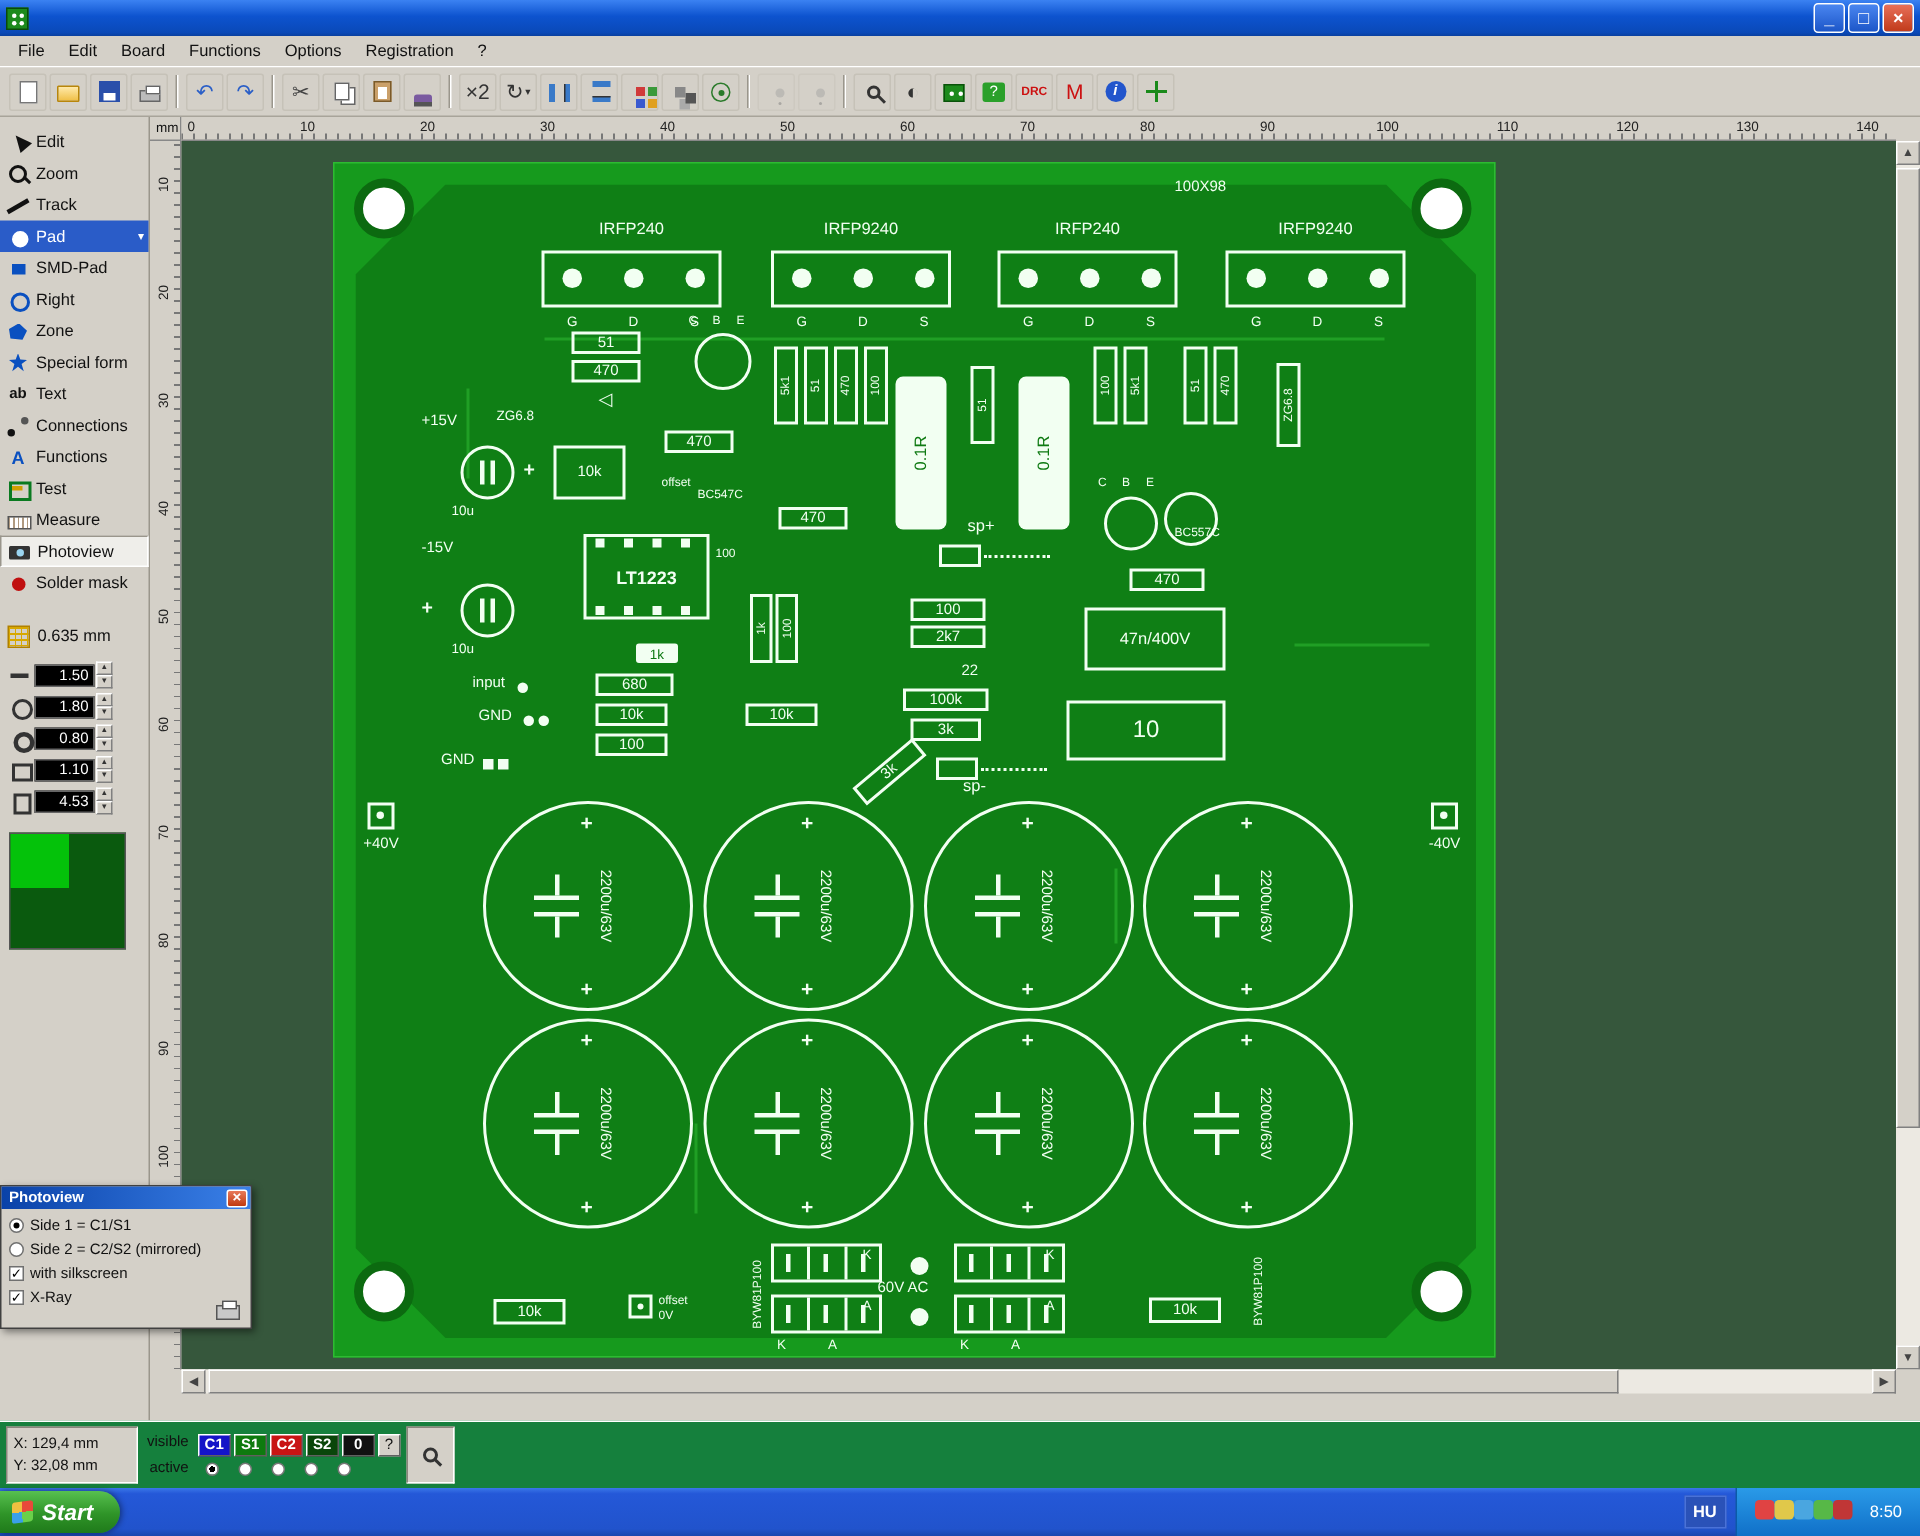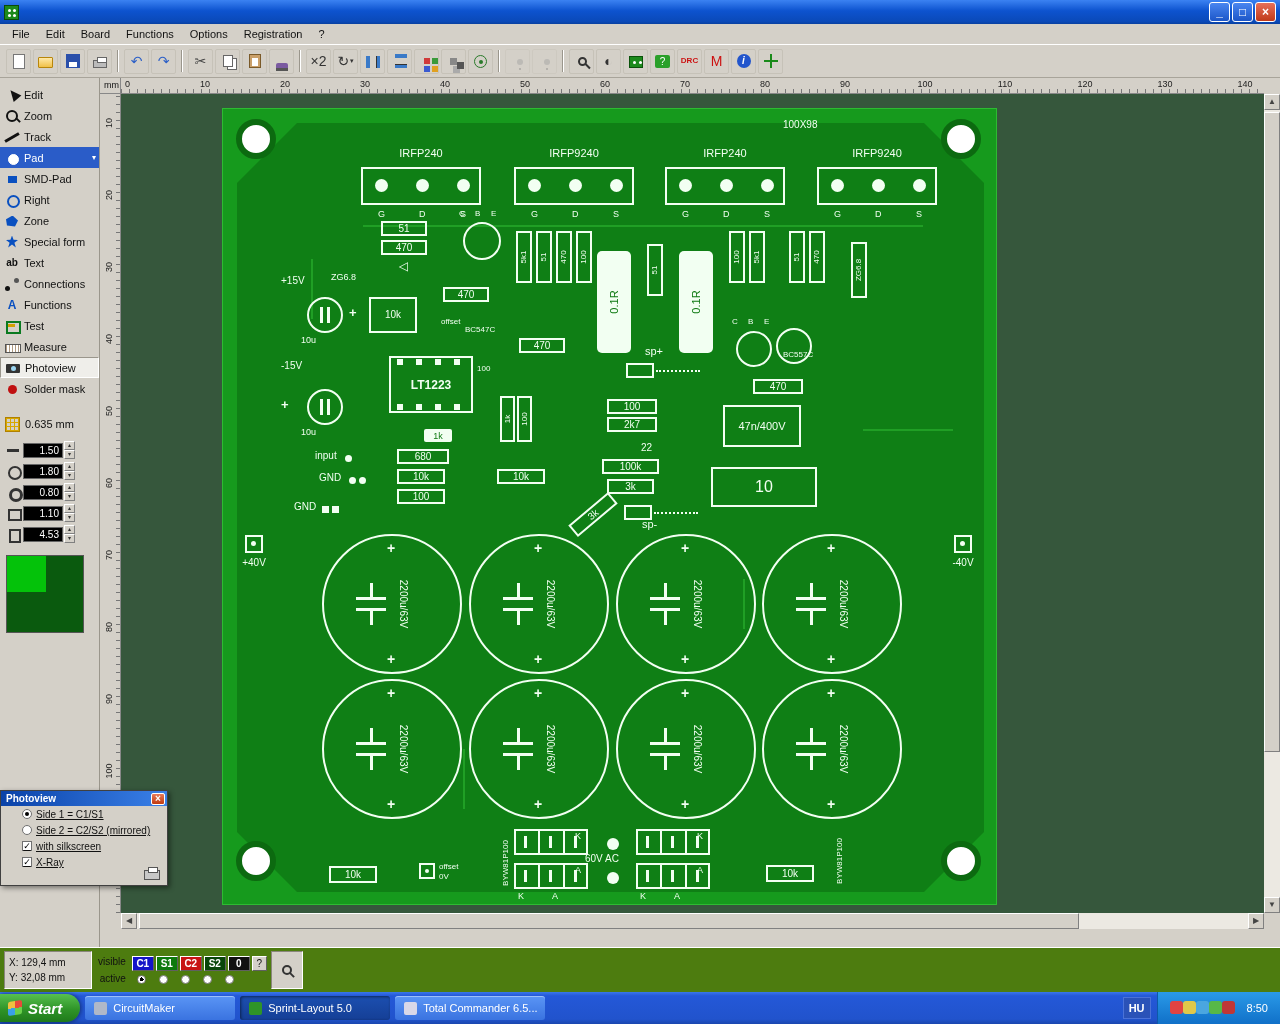--- a/index.html
+++ b/index.html
@@ -119,21 +119,21 @@
 .sb-btn{width:16px;height:16px;background:#d4d0c8;border:1px solid;border-color:#fff #808080 #808080 #fff;font-size:8px;text-align:center;line-height:14px;color:#444;flex:none;}
 .sb-track{flex:1;position:relative;}
 .sb-thumb{position:absolute;background:#d4d0c8;border:1px solid;border-color:#fff #808080 #808080 #fff;}
 .sb-thumb.v{left:0;top:2px;width:16px;height:640px;}
 .sb-thumb.h{top:0;left:2px;height:16px;width:940px;}
 #scorner{position:absolute;left:1264px;top:913px;width:16px;height:16px;background:#d4d0c8;}
 #tabrow{position:absolute;left:100px;top:929px;width:1180px;height:18px;background:#d4d0c8;border-top:1px solid #888;padding-left:8px;display:flex;align-items:flex-start;}
 .tab{height:16px;padding:0 16px 0 9px;background:#ece9e2;border:1px solid #888;border-top:none;clip-path:polygon(0 0,100% 0,calc(100% - 8px) 100%,0 100%);font-size:11px;line-height:15px;}
 
 
-#statusbar{position:absolute;left:0;top:947px;width:1280px;height:45px;background:#4d7c0f;border-top:1px solid #fff;display:flex;align-items:center;gap:4px;padding:2px 4px;}
+#statusbar{position:absolute;left:0;top:947px;width:1280px;height:45px;background:#15803d;border-top:1px solid #fff;display:flex;align-items:center;gap:4px;padding:2px 4px;}
 .sbpanel{border:1px solid;border-color:#8a867c #fff #fff #8a867c;height:38px;background:#d4d0c8;}
 .sb-xy{width:88px;font-size:10px;padding:3px 4px;line-height:15px;white-space:nowrap;}
 .sb-vis{font-size:10px;line-height:17px;padding:0 2px;text-align:right;}
 .chips{display:flex;gap:2px;align-items:center;}
 .chip{width:22px;height:15px;color:#fff;font-size:10px;font-weight:bold;text-align:center;line-height:14px;border:1px solid;border-color:#fff #606060 #606060 #fff;}
 .chip-q{width:15px;height:15px;font-size:10px;text-align:center;line-height:14px;border:1px solid;border-color:#fff #606060 #606060 #fff;background:#d4d0c8;}
 .radios{display:flex;gap:13px;padding-left:5px;margin-top:4px;}
 .sradio{width:9px;height:9px;border-radius:50%;background:#fff;border:1px solid #777;}
 .sradio.on{background:radial-gradient(circle,#000 0 2px,#fff 2px);}
 .sb-zbtn{width:32px;display:flex;align-items:center;justify-content:center;}
@@ -152,21 +152,21 @@
 #lang{margin-left:auto;width:28px;height:22px;background:#2a52b8;color:#fff;font-weight:bold;display:flex;align-items:center;justify-content:center;border:1px solid #4a72d8;}
 #tray{height:32px;background:linear-gradient(180deg,#2a9ae8,#1070c8);display:flex;align-items:center;padding:0 12px;gap:5px;border-left:1px solid #0c5aa8;margin-left:6px;}
 .tray-ic{width:13px;height:13px;border-radius:3px;display:inline-block;}
 #clock{color:#fff;margin-left:7px;}
 
 
 #pvdialog{position:absolute;left:0;top:790px;width:168px;height:96px;background:#d4d0c8;border:1px solid #404040;box-shadow:2px 2px 5px rgba(0,0,0,.45);z-index:60;}
 .pv-title{height:15px;background:linear-gradient(90deg,#0a42a8,#3a80e8);color:#fff;font-size:10px;font-weight:bold;display:flex;align-items:center;padding:0 2px 0 5px;}
 .pv-close{margin-left:auto;width:14px;height:12px;background:linear-gradient(#e87a5a,#c03a10);border:1px solid #fff;color:#fff;font-size:10px;line-height:9px;text-align:center;border-radius:2px;}
 .pv-body{padding-top:3px;}
-.pv-row{display:flex;height:16px;padding-left:21px;font-size:10px;text-decoration:underline;}
+.pv-row{display:flex;align-items:center;height:16px;padding-left:5px;font-size:10px;}
 .pv-radio{width:10px;height:10px;border-radius:50%;background:#fff;border:1px solid #707070;margin-right:4px;position:relative;flex:none;}
 .pv-radio.checked::after{content:'';position:absolute;left:2px;top:2px;width:4px;height:4px;border-radius:50%;background:#000;}
 .pv-checkbox{width:10px;height:10px;background:#fff;border:1px solid #707070;margin-right:4px;font-size:9px;line-height:9px;text-align:center;color:#000;flex:none;}
 .pv-print{position:absolute;right:7px;bottom:5px;width:16px;height:10px;background:#c8c8c8;border:1px solid #555;}
 .pv-print::before{content:'';position:absolute;left:3px;top:-4px;width:8px;height:4px;background:#fff;border:1px solid #555;}
 </style>
 </head>
 <body>
 
 <div id="screen">
@@ -557,21 +557,21 @@
         <div class="ocircle" style="left: 84px; top: 280px; width: 36px; height: 36px;"></div>
         <div style="left: 97px; top: 290px; width: 3px; height: 16px; background: rgb(242, 255, 242); position: absolute;"></div>
         <div style="left: 104px; top: 290px; width: 3px; height: 16px; background: rgb(242, 255, 242); position: absolute;"></div>
         <div style="position: absolute; color: rgb(242, 255, 242); left: 78px; top: 318px; font-size: 9px;">10u</div>
         <div style="position: absolute; color: rgb(242, 255, 242); left: 126px; top: 196px; font-size: 13px; font-weight: bold;">+</div>
         <div style="position: absolute; color: rgb(242, 255, 242); left: 58px; top: 288px; font-size: 13px; font-weight: bold;">+</div>
         <div class="obox" style="left: 146px; top: 188px; width: 48px; height: 36px;">10k</div>
         <div style="left: 201px; top: 320px; width: 28px; height: 13px; background: rgb(242, 255, 242); color: rgb(14, 122, 18); font-size: 9px; display: flex; align-items: center; justify-content: center; position: absolute; border-radius: 2px;">1k</div>
         <div style="position: absolute; color: rgb(242, 255, 242); left: 254px; top: 255px; font-size: 8px;">100</div>
         <div class="obox" style="left: 488px; top: 358px; width: 106px; height: 40px; font-size: 16px;">10</div>
-        <div class="obox" style="left: 500px; top: 296px; width: 78px; height: 42px; font-size: 11px;">47n/400V</div>
+        <div class="obox" style="left: 500px; top: 296px; width: 94px; height: 42px; font-size: 11px;">47n/400V</div>
         <div style="position: absolute; color: rgb(242, 255, 242); font-size: 10px; left: 418px; top: 333px;">22</div>
         <div class="obox" style="left: 344px; top: 398px; width: 52px; height: 15px; transform: rotate(-40deg);">3k</div>
         <div class="obox" style="left: 403px; top: 254px; width: 28px; height: 15px;"></div>
         <div style="left: 433px; top: 261px; width: 44px; height: 0px; border-top: 2px dotted rgb(242, 255, 242); position: absolute;"></div>
         <div class="obox" style="left: 401px; top: 396px; width: 28px; height: 15px;"></div>
         <div style="left: 431px; top: 403px; width: 44px; height: 0px; border-top: 2px dotted rgb(242, 255, 242); position: absolute;"></div>
         <div style="position: absolute; color: rgb(242, 255, 242); font-size: 10px; left: 58px; top: 166px;">+15V</div>
         <div style="position: absolute; color: rgb(242, 255, 242); font-size: 10px; left: 58px; top: 251px;">-15V</div>
         <div style="position: absolute; color: rgb(242, 255, 242); font-size: 10px; left: 92px; top: 341px;">input</div>
         <div style="position: absolute; color: rgb(242, 255, 242); font-size: 10px; left: 96px; top: 363px;">GND</div>
@@ -764,34 +764,20 @@
     <div class="sbpanel sb-zbtn">
         <span class="mag"></span>
       </div>
   </div>
 
   <div id="taskbar">
     <div id="start-button">
       <span class="flag"></span>
       <span>Start</span>
     </div>
-    <div id="taskButtons">
-        <div class="task-btn">
-          <span class="task-ic" style="background: rgb(176, 184, 200);"></span>
-          <span>CircuitMaker</span>
-        </div>
-        <div class="task-btn active">
-          <span class="task-ic" style="background: rgb(47, 148, 40);"></span>
-          <span>Sprint-Layout 5.0</span>
-        </div>
-        <div class="task-btn">
-          <span class="task-ic" style="background: rgb(216, 216, 232);"></span>
-          <span>Total Commander 6.5...</span>
-        </div>
-      </div>
     <div id="lang">HU</div>
     <div id="tray">
       <span id="trayIcons"><span class="tray-ic" style="background: rgb(224, 67, 67);"></span><span class="tray-ic" style="background: rgb(224, 200, 74);"></span><span class="tray-ic" style="background: rgb(74, 166, 224);"></span><span class="tray-ic" style="background: rgb(87, 184, 71);"></span><span class="tray-ic" style="background: rgb(192, 54, 54);"></span></span>
       <span id="clock">8:50</span>
     </div>
   </div>
 
   <div id="pvdialog">
     <div class="pv-title">
       <span>Photoview</span>

